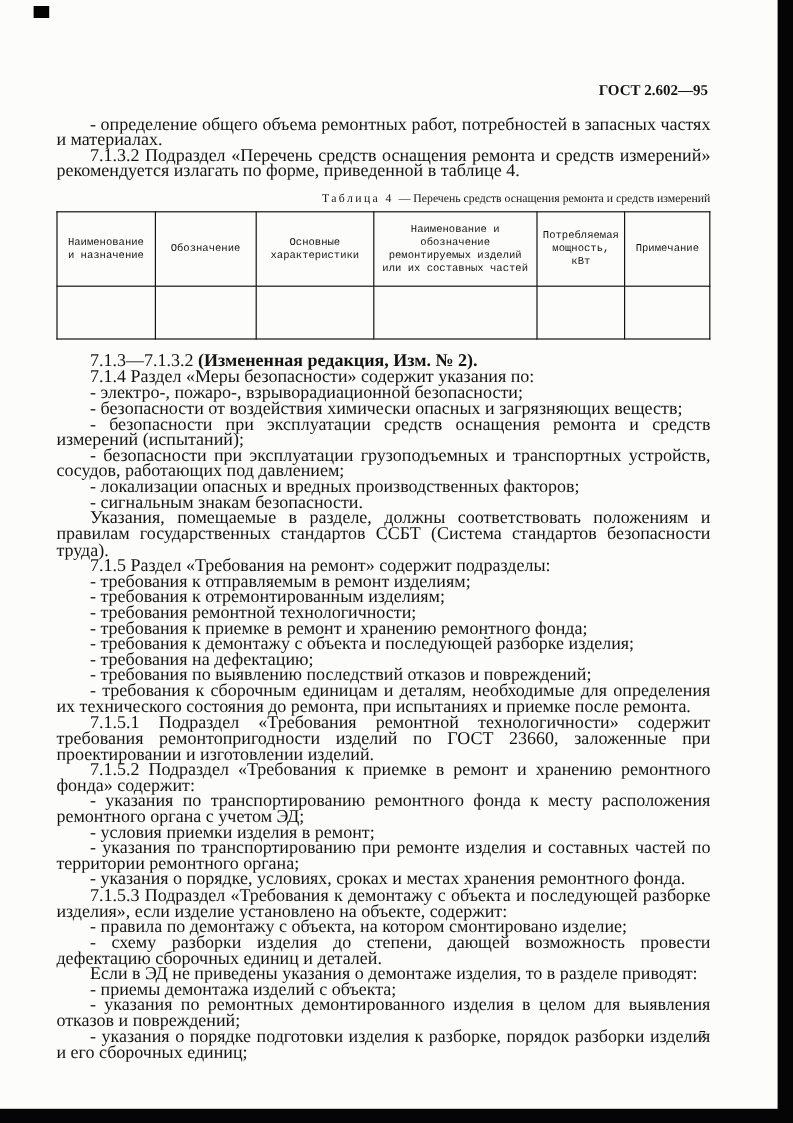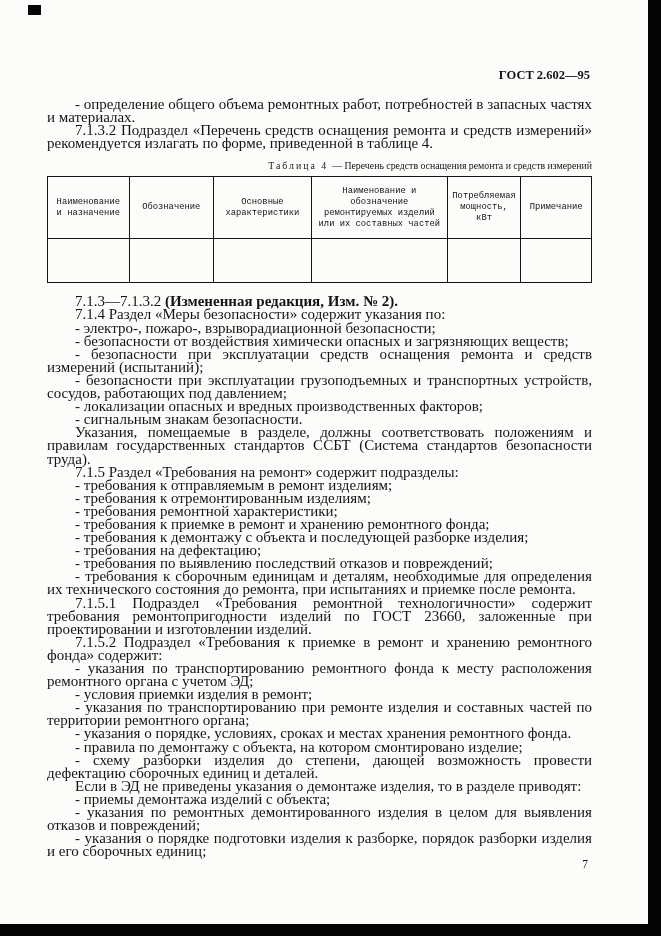--- a/index.html
+++ b/index.html
@@ -146,32 +146,33 @@
         <p class="para"><span>- электро-, пожаро-, взрыворадиационной безопасности;</span></p>
         <p class="para"><span>- безопасности от воздействия химически опасных и загрязняющих веществ;</span></p>
         <p class="para"><span>- безопасности при эксплуатации средств оснащения ремонта и средств измерений (испытаний);</span></p>
         <p class="para"><span>- безопасности при эксплуатации грузоподъемных и транспортных устройств, сосудов, работающих под давлением;</span></p>
         <p class="para"><span>- локализации опасных и вредных производственных факторов;</span></p>
         <p class="para"><span>- сигнальным знакам безопасности.</span></p>
         <p class="para"><span>Указания, помещаемые в разделе, должны соответствовать положениям и правилам государственных стандартов ССБТ (Система стандартов безопасности труда).</span></p>
         <p class="para"><span>7.1.5 Раздел «Требования на ремонт» содержит подразделы:</span></p>
         <p class="para"><span>- требования к отправляемым в ремонт изделиям;</span></p>
         <p class="para"><span>- требования к отремонтированным изделиям;</span></p>
-        <p class="para"><span>- требования ремонтной характеристики;</span></p>
+        <p class="para"><span>- требования ремонтной технологичности;</span></p>
         <p class="para"><span>- требования к приемке в ремонт и хранению ремонтного фонда;</span></p>
         <p class="para"><span>- требования к демонтажу с объекта и последующей разборке изделия;</span></p>
         <p class="para"><span>- требования на дефектацию;</span></p>
         <p class="para"><span>- требования по выявлению последствий отказов и повреждений;</span></p>
         <p class="para"><span>- требования к сборочным единицам и деталям, необходимые для определения их технического состояния до ремонта, при испытаниях и приемке после ремонта.</span></p>
         <p class="para"><span>7.1.5.1 Подраздел «Требования ремонтной технологичности» содержит требования ремонтопригодности изделий по ГОСТ 23660, заложенные при проектировании и изготовлении изделий.</span></p>
         <p class="para"><span>7.1.5.2 Подраздел «Требования к приемке в ремонт и хранению ремонтного фонда» содержит:</span></p>
         <p class="para"><span>- указания по транспортированию ремонтного фонда к месту расположения ремонтного органа с учетом ЭД;</span></p>
         <p class="para"><span>- условия приемки изделия в ремонт;</span></p>
         <p class="para"><span>- указания по транспортированию при ремонте изделия и составных частей по территории ремонтного органа;</span></p>
         <p class="para"><span>- указания о порядке, условиях, сроках и местах хранения ремонтного фонда.</span></p>
+        <p class="para"><span>7.1.5.3 Подраздел «Требования к демонтажу с объекта и последующей разборке изделия», если изделие установлено на объекте, содержит:</span></p>
         <p class="para"><span>- правила по демонтажу с объекта, на котором смонтировано изделие;</span></p>
         <p class="para"><span>- схему разборки изделия до степени, дающей возможность провести дефектацию сборочных единиц и деталей.</span></p>
         <p class="para"><span>Если в ЭД не приведены указания о демонтаже изделия, то в разделе приводят:</span></p>
         <p class="para"><span>- приемы демонтажа изделий с объекта;</span></p>
         <p class="para"><span>- указания по ремонтных демонтированного изделия в целом для выявления отказов и повреждений;</span></p>
         <p class="para"><span>- указания о порядке подготовки изделия к разборке, порядок разборки изделия и его сборочных единиц;</span></p>
       </div>
 
   </div>
 

